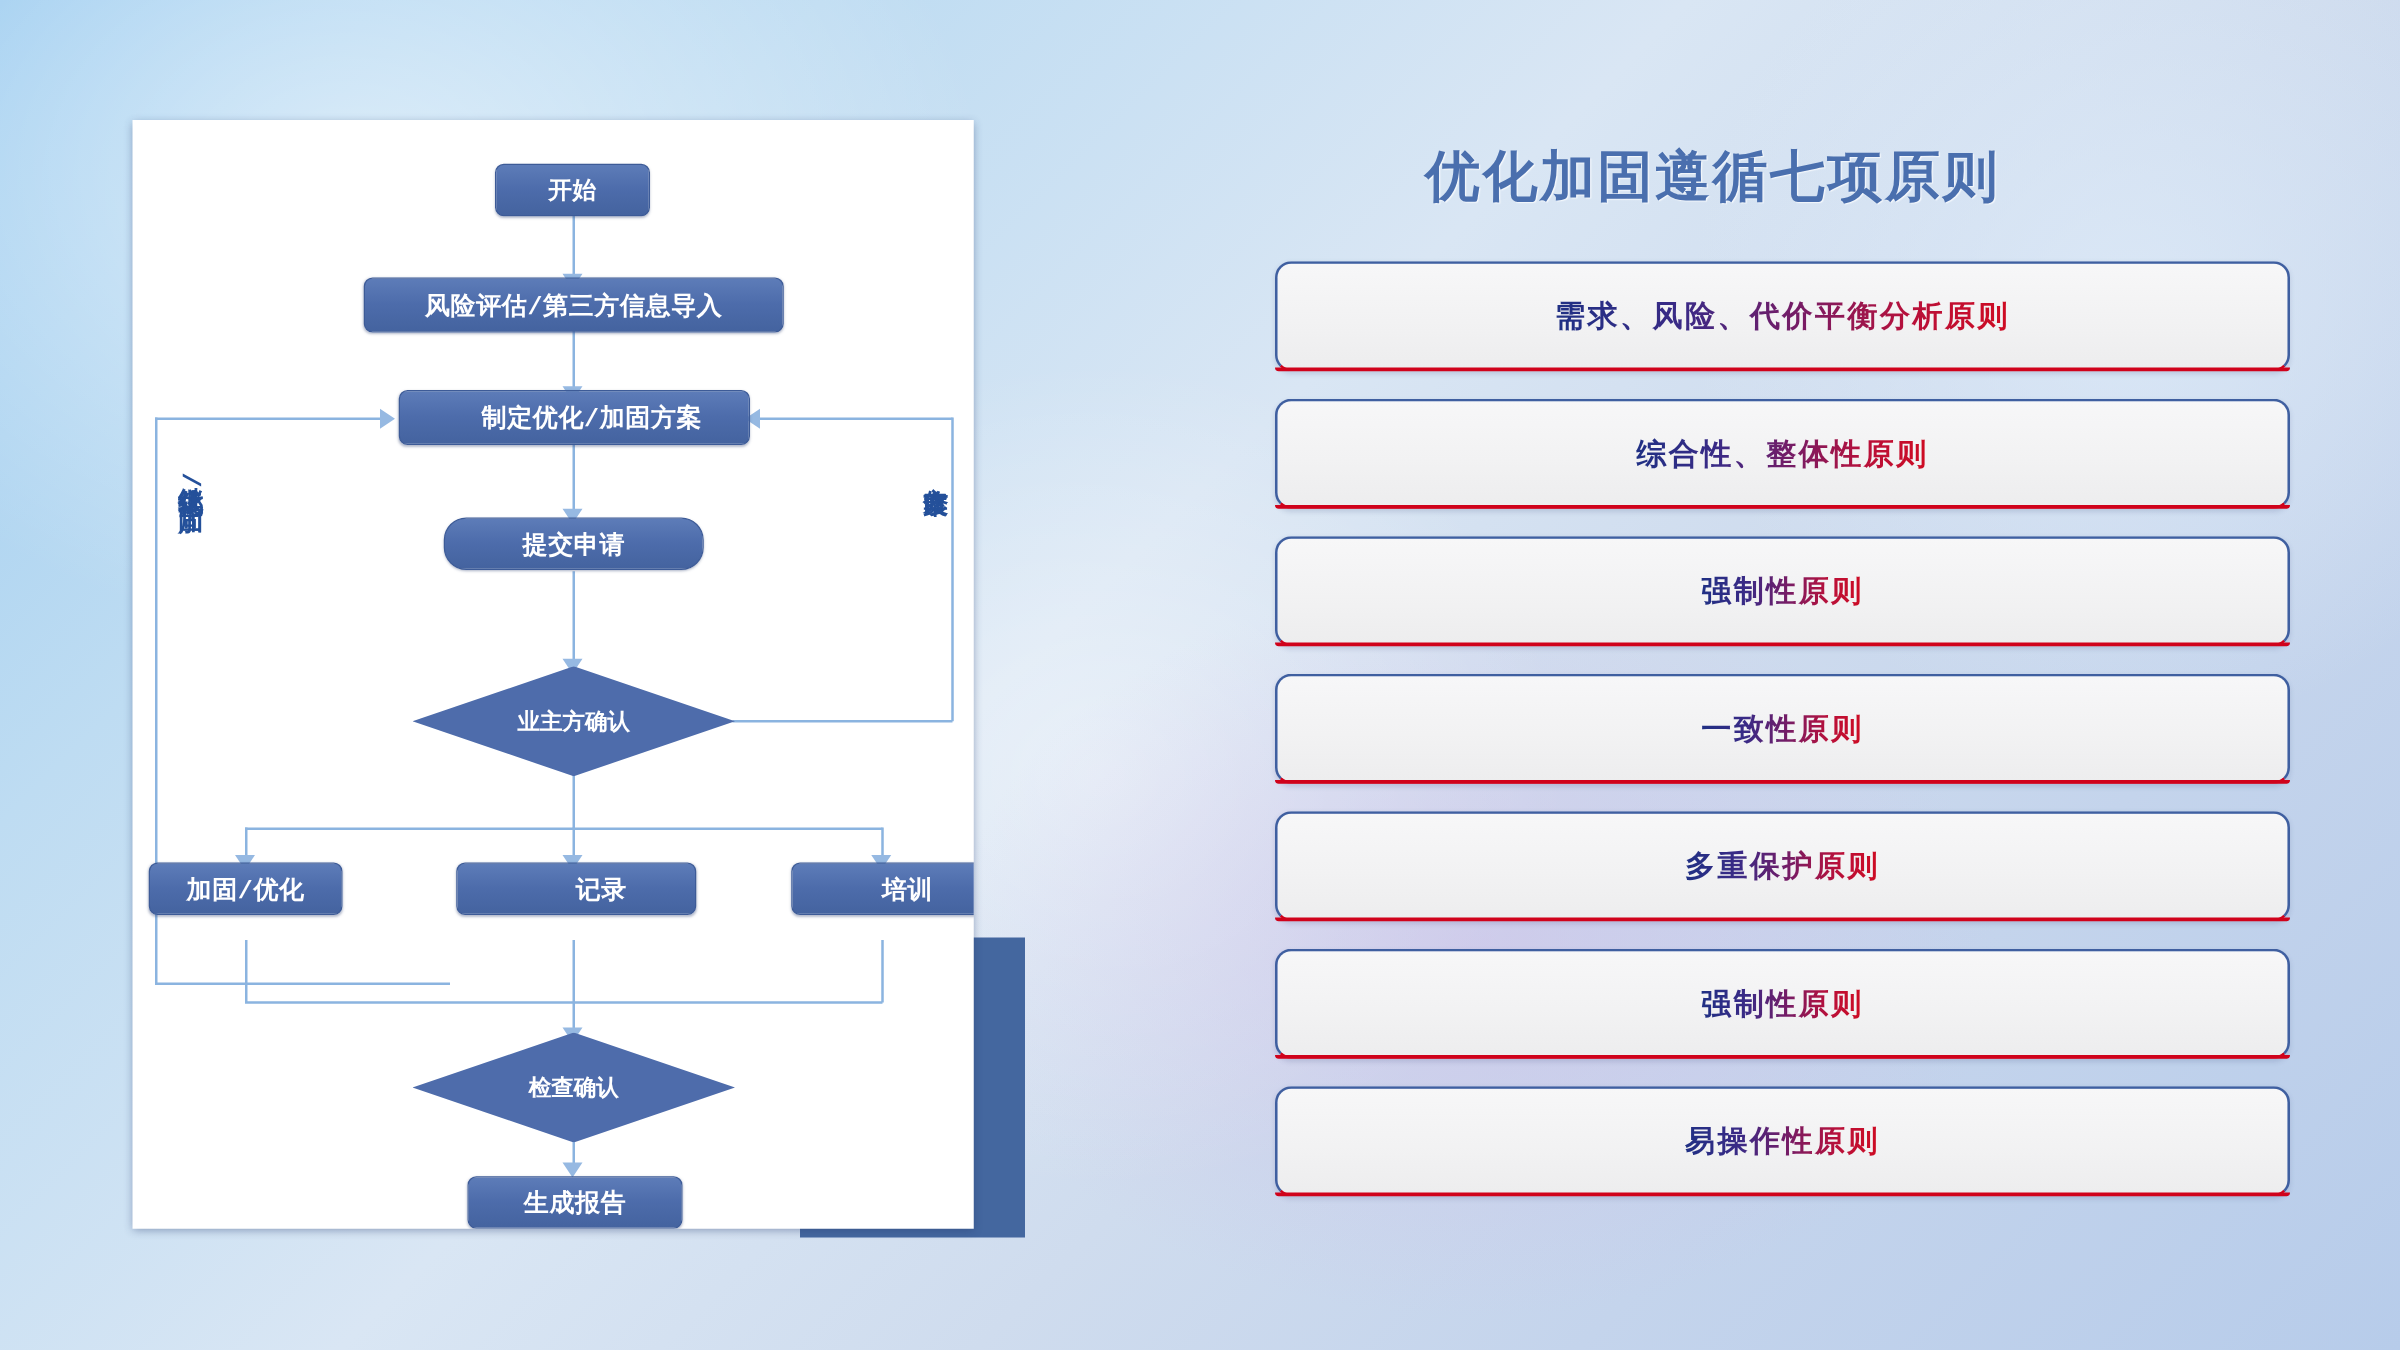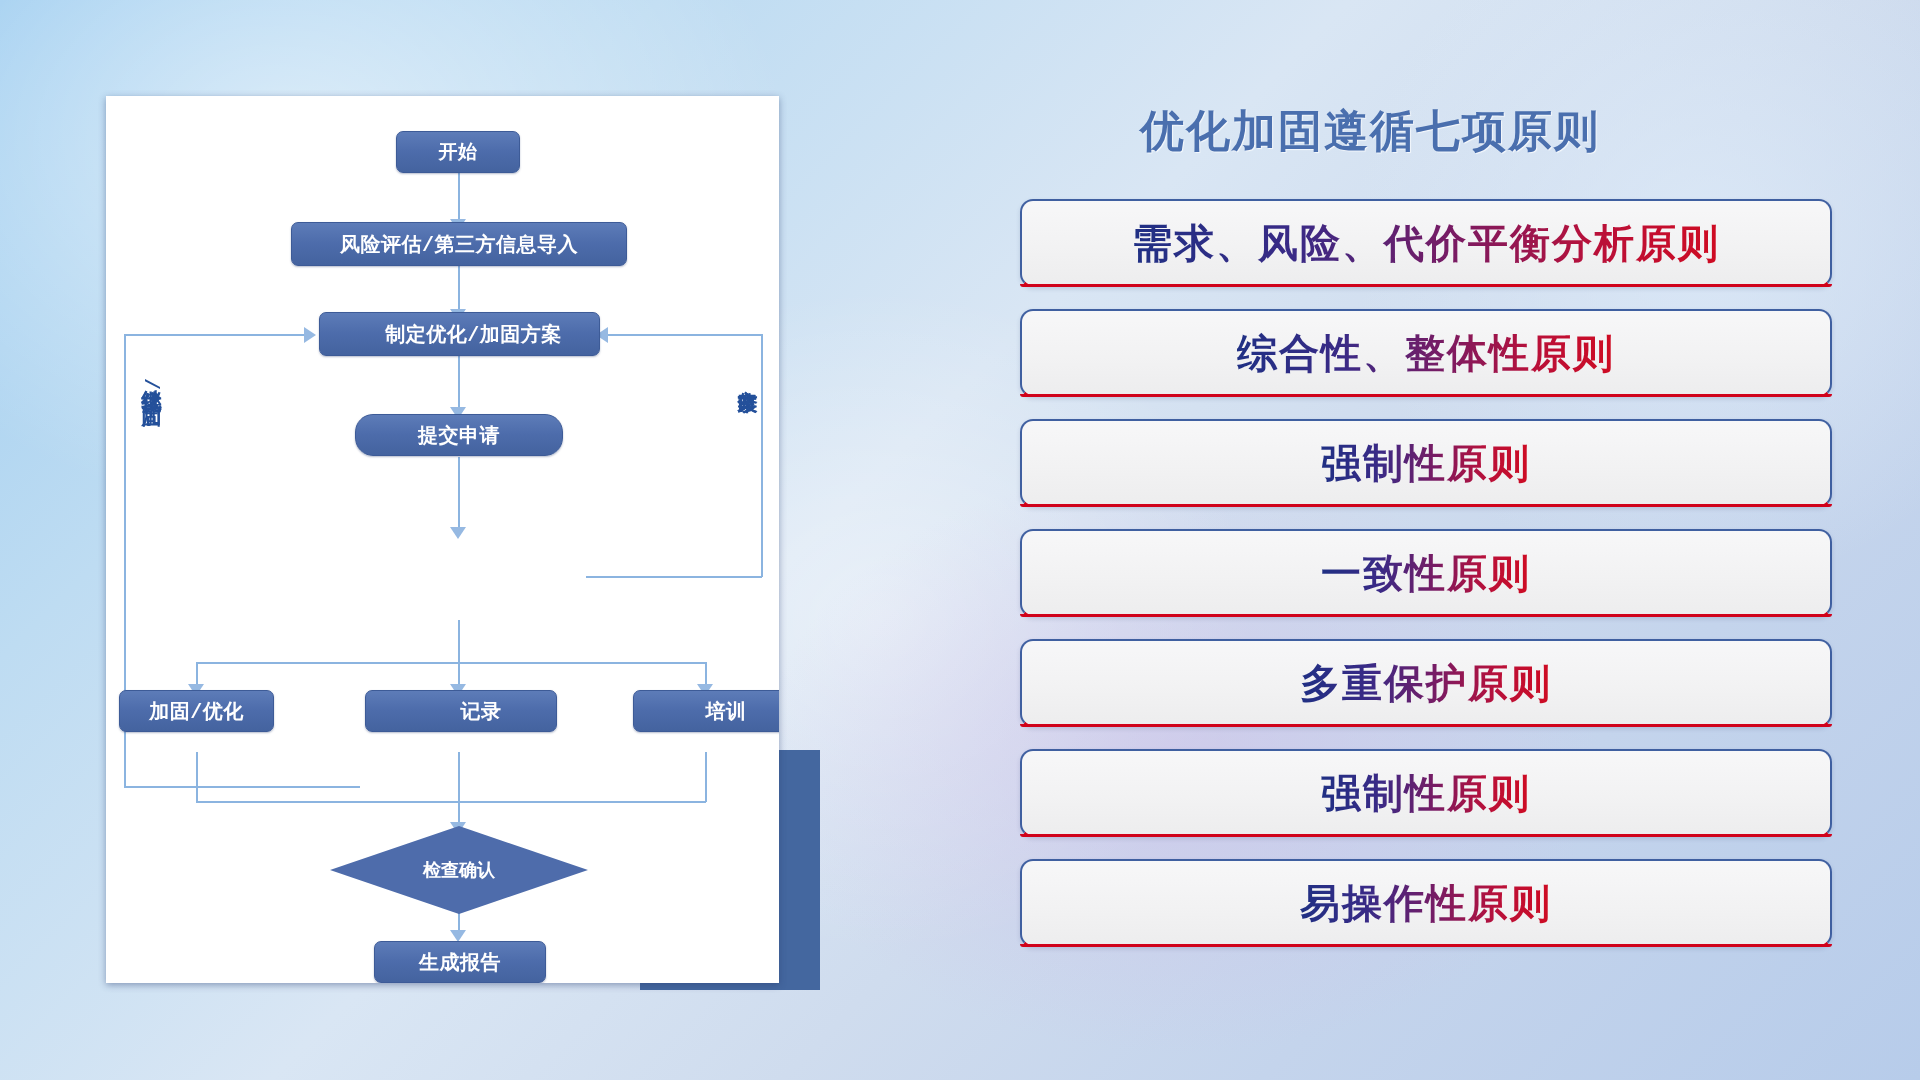--- a/index.html
+++ b/index.html
@@ -89,21 +89,21 @@
   }
 
   
   #right-panel { position: absolute; left: 1020px; top: 96px; width: 830px; height: 940px; z-index: 3; }
   #panel-title {
     font-size: 44px; font-weight: bold;
     color: #4a6fae;
     text-align: center;
     letter-spacing: 2px;
     text-shadow: 1px 1px 1px rgba(255,255,255,0.75);
-    margin-top: 6px;
+    margin-top: 16px;
     width: 700px;
   }
   #principle-list { margin-top: 38px; display: flex; flex-direction: column; gap: 22px; }
   .pr-item {
     position: relative;
     height: 88px;
     border-radius: 13px;
     background: linear-gradient(180deg,#f7f7f8 0%, #f2f2f3 55%, #ededee 100%);
     border: 2px solid #3f5fa0;
     border-bottom-color: #d0021b;
@@ -112,21 +112,21 @@
     width: 812px;
   }
   .pr-item::after {
     content: "";
     position: absolute; left: -2px; right: -2px; bottom: -2px;
     height: 3px;
     background: #d0021b;
     border-radius: 0 0 13px 13px;
   }
   .pr-text {
-    font-size: 40px; font-weight: bold; letter-spacing: 2px;
+    font-size: 24px; font-weight: bold; letter-spacing: 2px;
     background: linear-gradient(90deg, #203084 0%, #3a2a86 28%, #7a1b63 55%, #b8103a 78%, #cf0b22 100%);
     -webkit-background-clip: text; background-clip: text;
     -webkit-text-fill-color: transparent; color: transparent;
     position: relative; z-index: 2;
   }
 </style>
 </head>
 <body>
 
 <div id="flow-shadow"></div>
@@ -182,20 +182,23 @@
   </div>
 
   <div class="fl-box" style="left:213px; top:216px; width:281px; height:44px; font-size:20px;padding-left:28px;">
     <span>制定优化/加固方案</span>
   </div>
 
   <div class="fl-box" style="left:249px; top:318px; width:208px; height:42px; font-size:20px;border-radius:18px;">
     <span>提交申请</span>
   </div>
 
+  <div class="fl-diamond" style="left:224px; top:437px; width:258px; height:88px; font-size:18px;">
+    <span>业主方确认</span>
+  </div>
 
   <div class="fl-box" style="left:13px; top:594px; width:155px; height:42px; font-size:20px;">
     <span>加固/优化</span>
   </div>
 
   <div class="fl-box" style="left:259px; top:594px; width:192px; height:42px; font-size:20px;padding-left:40px;">
     <span>记录</span>
   </div>
 
   <div class="fl-box" style="left:527px; top:594px; width:154px; height:42px; font-size:20px;padding-left:32px;">

